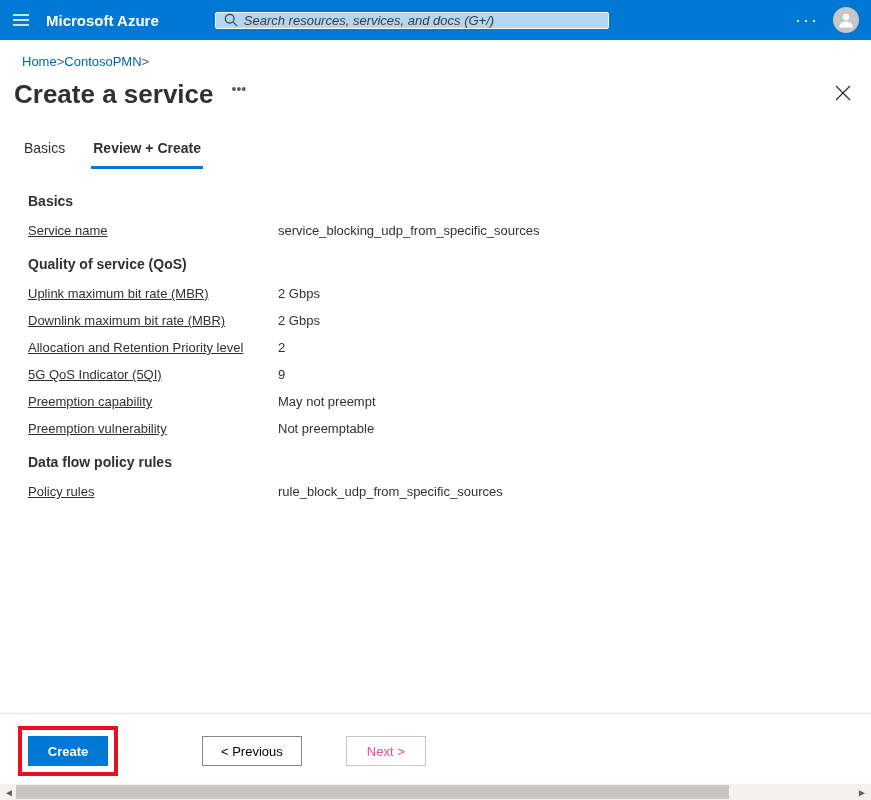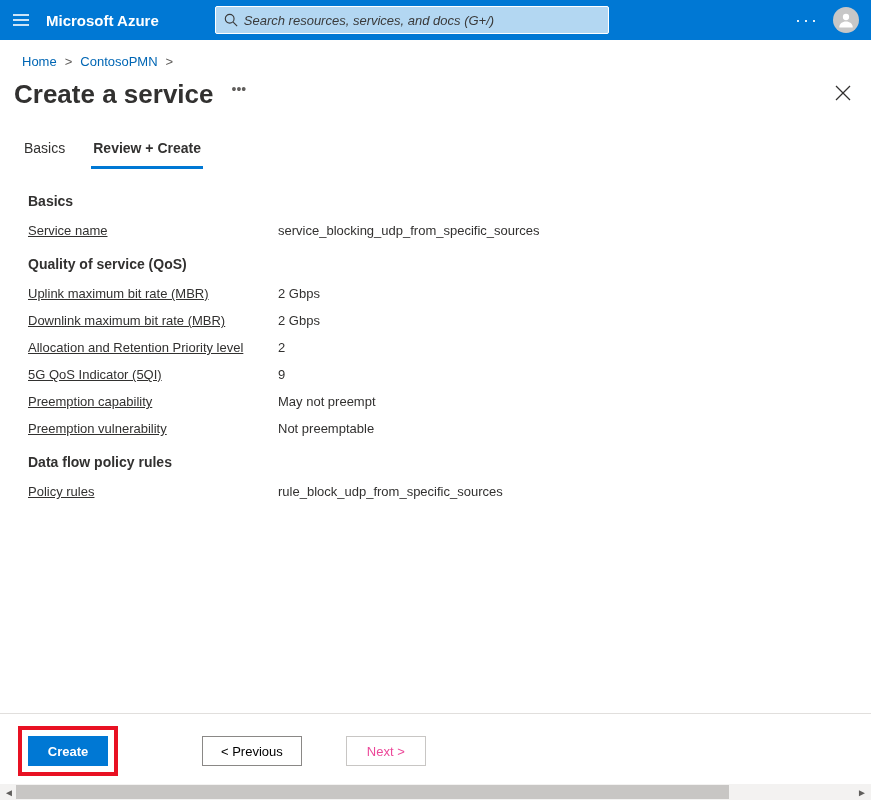--- a/index.html
+++ b/index.html
@@ -34,21 +34,21 @@
     margin-left: 40px;
     flex: 0 0 auto;
   }
   .search {
     display: flex;
     align-items: center;
     background: #b3d7f2;
     border: 1px solid #ffffff;
     border-radius: 2px;
     width: 394px;
-    height: 28px;
+    height: 17px;
     padding: 0 8px;
     color: #3a3a3a;
   }
   .search svg { flex-shrink: 0; }
   .search-text {
     margin-left: 6px;
     font-size: 13px;
     color: #3a3a3a;
     font-style: italic;
   }
@@ -60,21 +60,20 @@
     border-radius: 50%;
     background: #c7c7c7;
     display: flex; align-items: center; justify-content: center;
   }
   
   .breadcrumb {
     padding: 14px 22px 6px;
     font-size: 13px;
     display: flex;
     align-items: center;
-    gap: 8px;
   }
   .breadcrumb a {
     color: #0066b4;
     text-decoration: none;
     cursor: pointer;
   }
   .breadcrumb-sep { color: #605e5c; }
   
   .title-row {
     display: flex;

